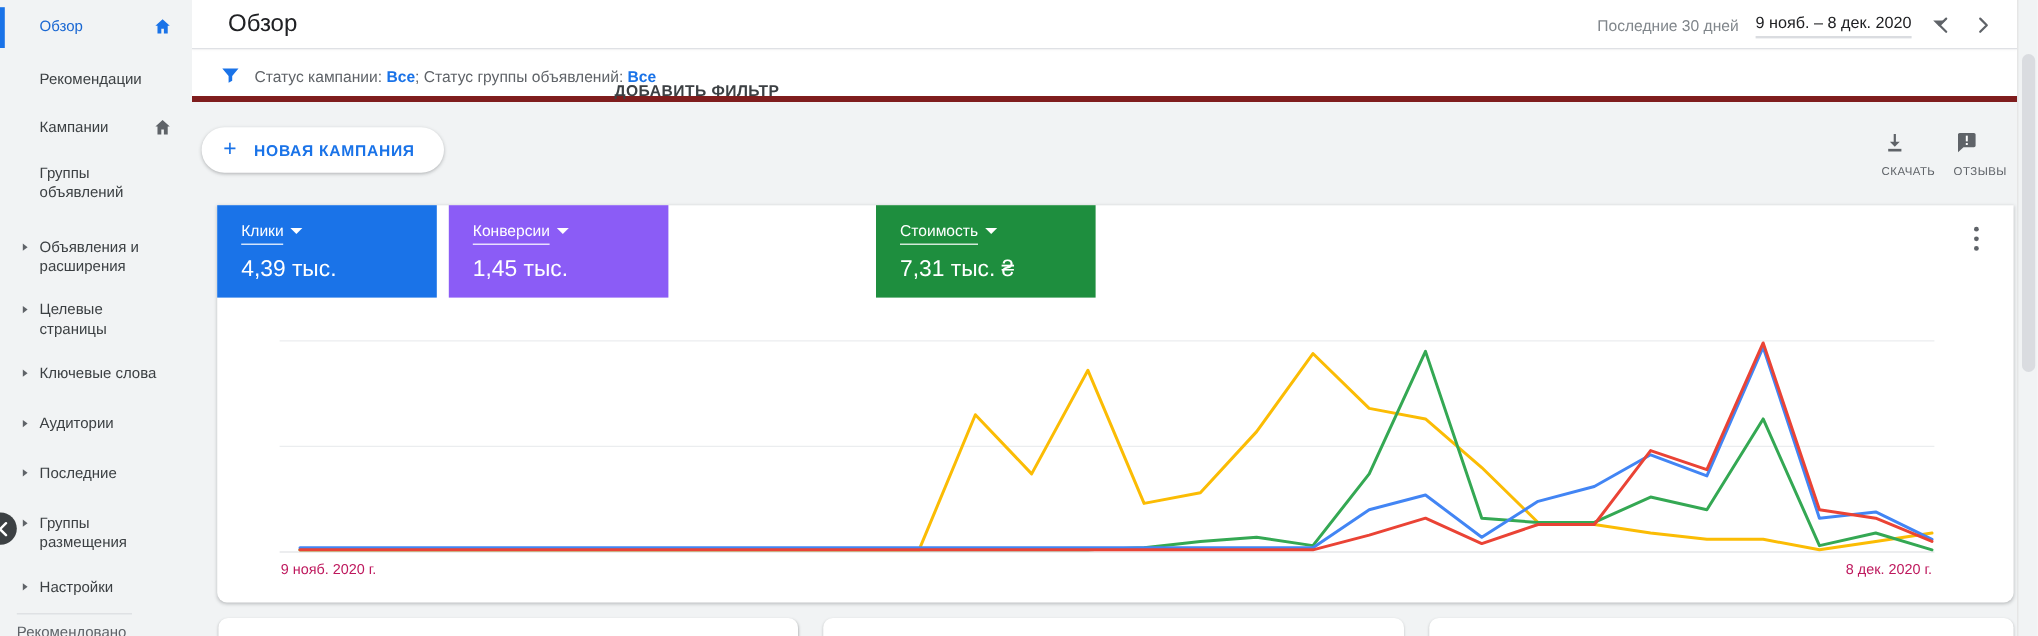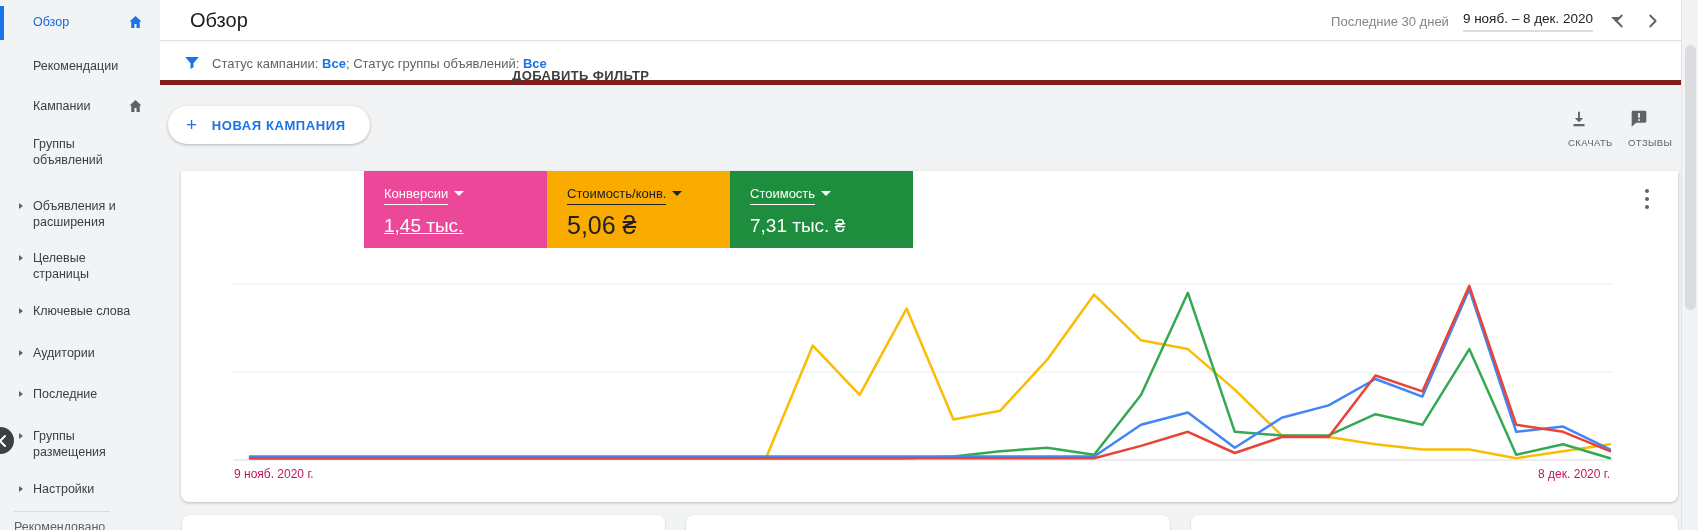--- a/index.html
+++ b/index.html
@@ -183,27 +183,27 @@
 <div class="icon-btn" style="left:1628px">
   <svg width="22" height="22" viewBox="0 0 24 24">
     <path d="M4 4.5c0-.8.7-1.5 1.5-1.5h13c.8 0 1.5.7 1.5 1.5v10c0 .8-.7 1.5-1.5 1.5H9l-5 4.5z" fill="#5f6368"></path>
     <rect x="11.1" y="5.5" width="1.8" height="5.2" fill="#fff"></rect>
     <rect x="11.1" y="12.2" width="1.8" height="1.8" fill="#fff"></rect>
   </svg>
   <span class="lbl">ОТЗЫВЫ</span>
 </div>
 
 <div class="chart-card">
-  <div class="metric-card" style="left: 183px; background: #ec4899; color: rgb(255, 255, 255); text-decoration: underline;">
+  <div class="metric-card" style="left: 0px; background: rgb(26, 115, 232); color: rgb(255, 255, 255);">
+    <span class="metric-label">Клики</span><i class="caret"></i>
+    <div class="metric-value">4,39 тыс.</div>
+  </div>
+  <div class="metric-card" style="left: 193px; background: #8b5cf6; color: rgb(255, 255, 255);">
     <span class="metric-label">Конверсии</span><i class="caret"></i>
     <div class="metric-value">1,45 тыс.</div>
-  </div>
-  <div class="metric-card" style="left: 366px; background: rgb(249, 171, 0); color: rgb(32, 33, 36);">
-    <span class="metric-label">Стоимость/конв.</span><i class="caret"></i>
-    <div class="metric-value big">5,06 ₴</div>
   </div>
   <div class="metric-card" style="left: 549px; background: rgb(30, 142, 62); color: #ffffff;">
     <span class="metric-label">Стоимость</span><i class="caret"></i>
     <div class="metric-value">7,31 тыс. ₴</div>
   </div>
 
   <div class="kebab">
     <i></i>
       <i></i>
       <i></i>

